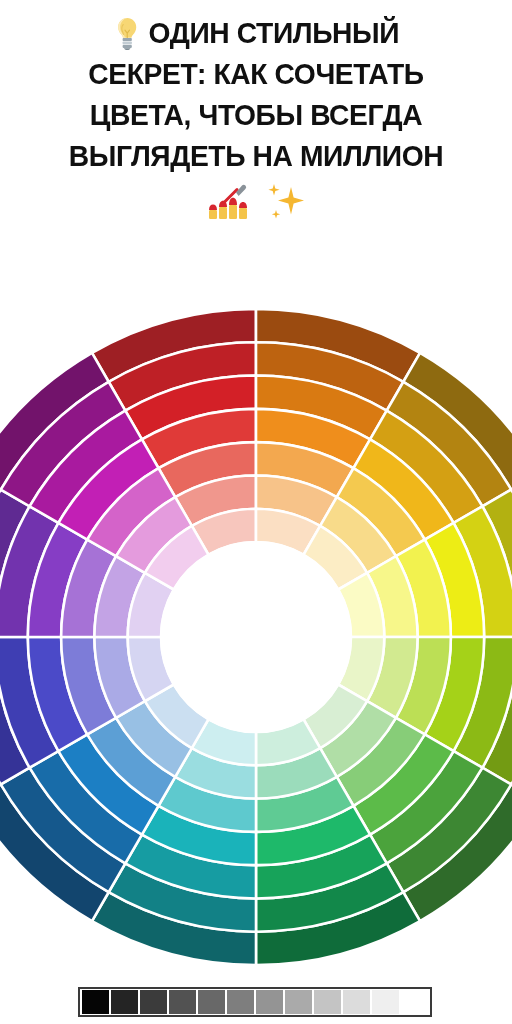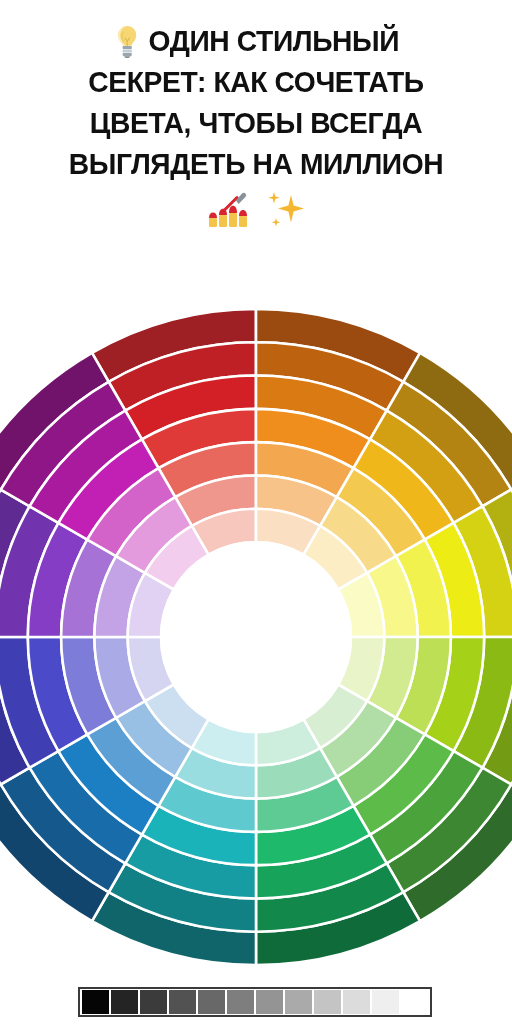--- a/index.html
+++ b/index.html
@@ -11,21 +11,21 @@
     width: 512px;
     height: 1024px;
     overflow: hidden;
     font-family: "Liberation Sans", sans-serif;
     position: relative;
   }
 
   
   #title-block {
     width: 512px;
-    padding-top: 20px;
+    padding-top: 12px;
     text-align: center;
   }
   .headline-line {
     display: block;
     font-family: "Liberation Sans", sans-serif;
     font-weight: bold;
     font-size: 30px;
     line-height: 41px;
     letter-spacing: -0.4px;
     color: #101010;

